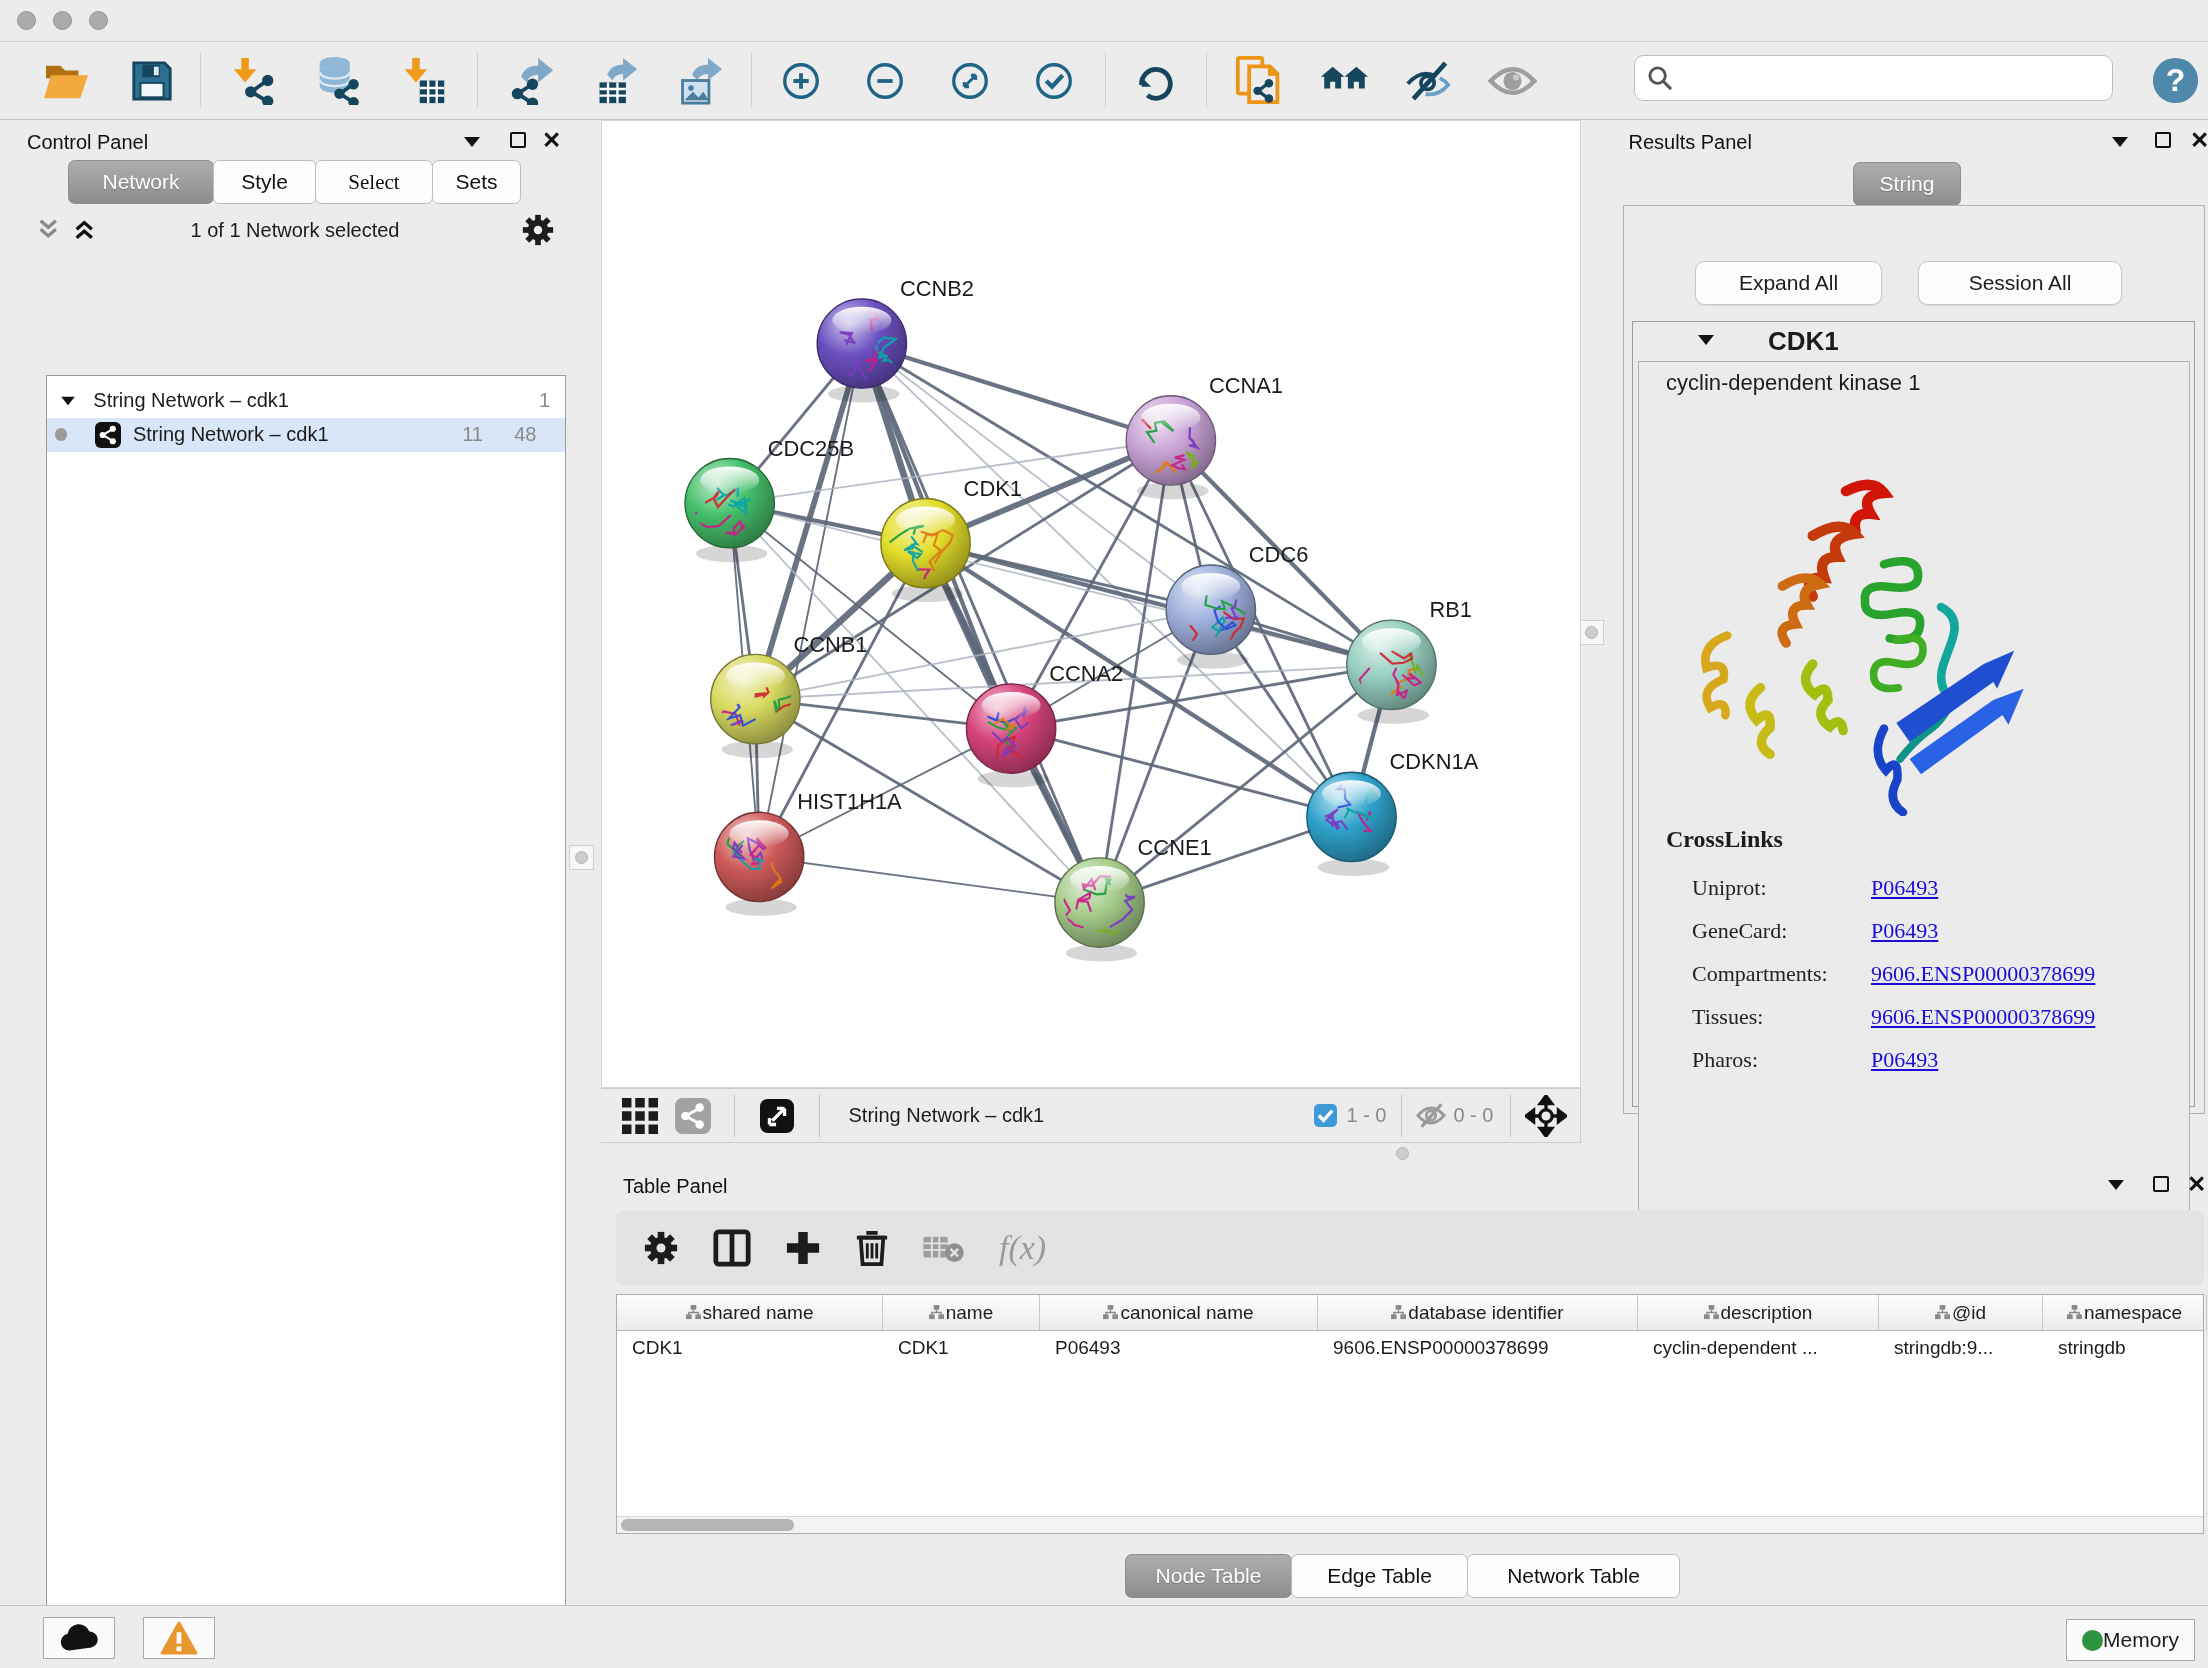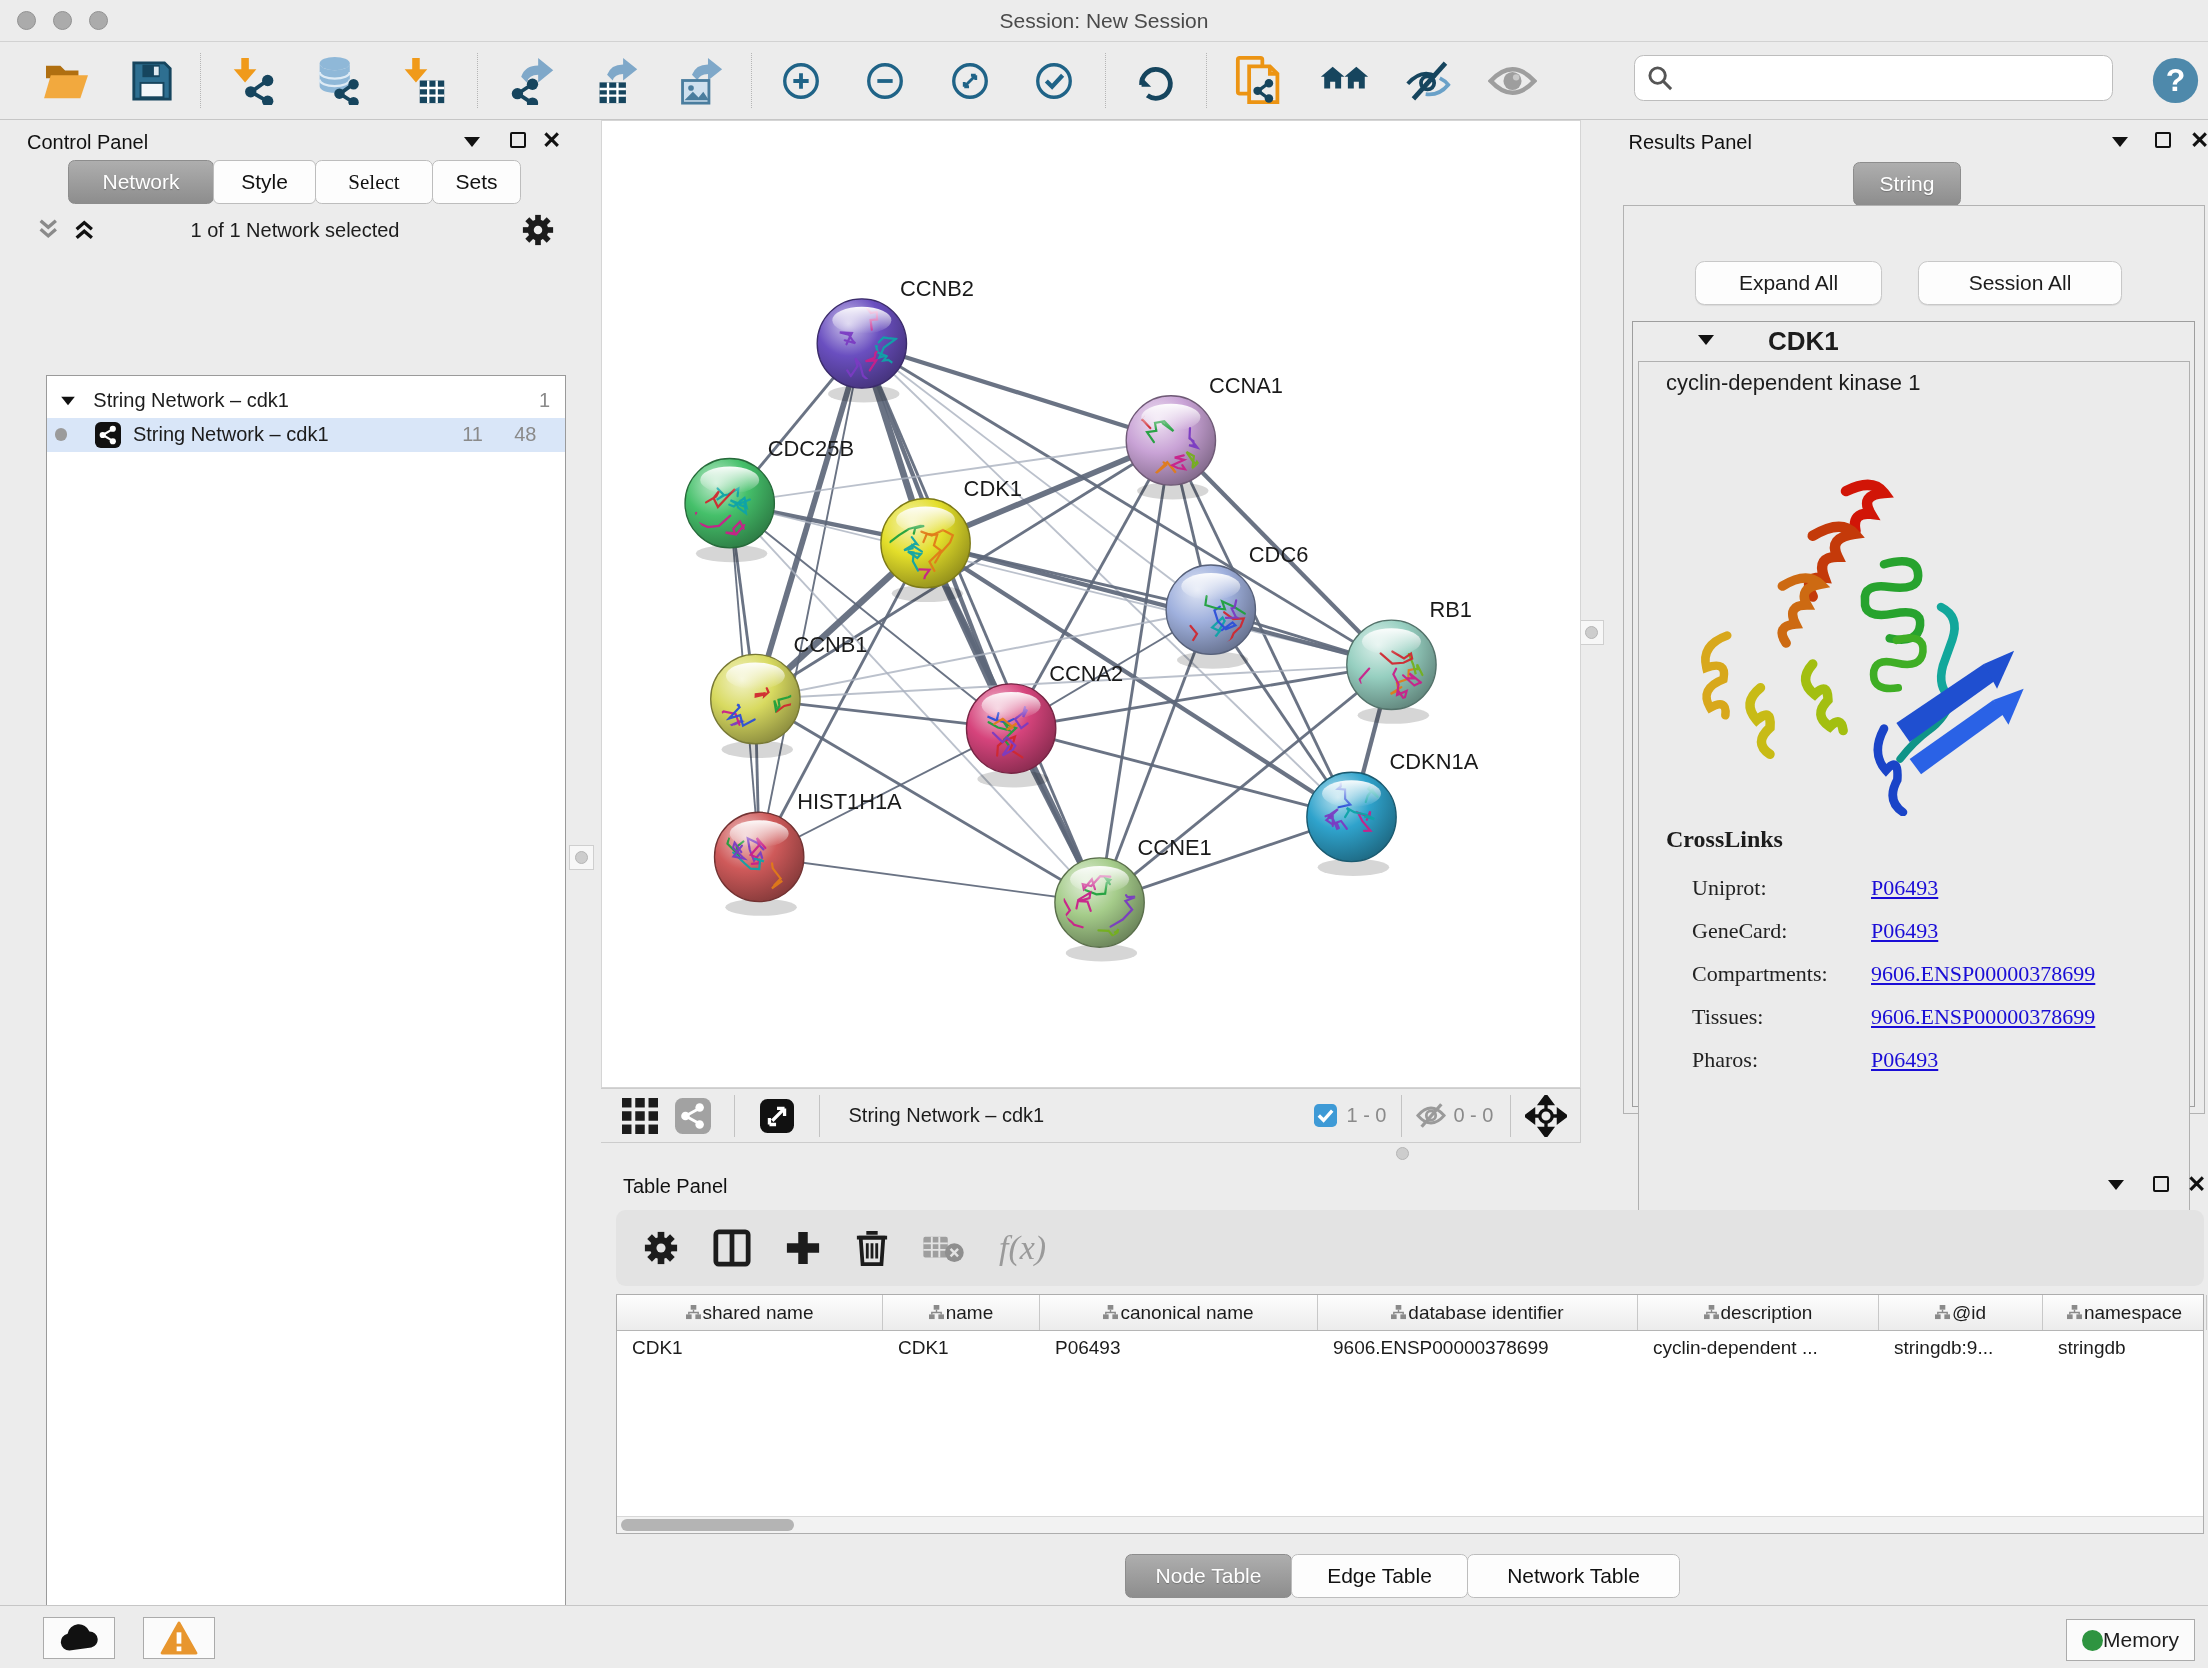--- a/index.html
+++ b/index.html
@@ -71,21 +71,20 @@
 
   svg { display:block; }
 </style>
 </head>
 <body>
 
 <div id="titlebar" class="abs">
   <div class="traffic abs" style="left:17px"></div>
   <div class="traffic abs" style="left:53px"></div>
   <div class="traffic abs" style="left:89px"></div>
-  <div id="win-title" class="abs">Session: New Session</div>
 </div>
 
 <div id="toolbar" class="abs">
 
   <span class="tbicon abs" style="left:42px">
     <svg width="48" height="42" viewBox="0 0 50 44">
         <path d="M3,6 h15 l5,5 h14 v8 H3 z" fill="#b06f10"></path>
         <path d="M8,16 h39 l-8,24 H1 z" fill="#f2a93e"></path>
       </svg>
   </span>

